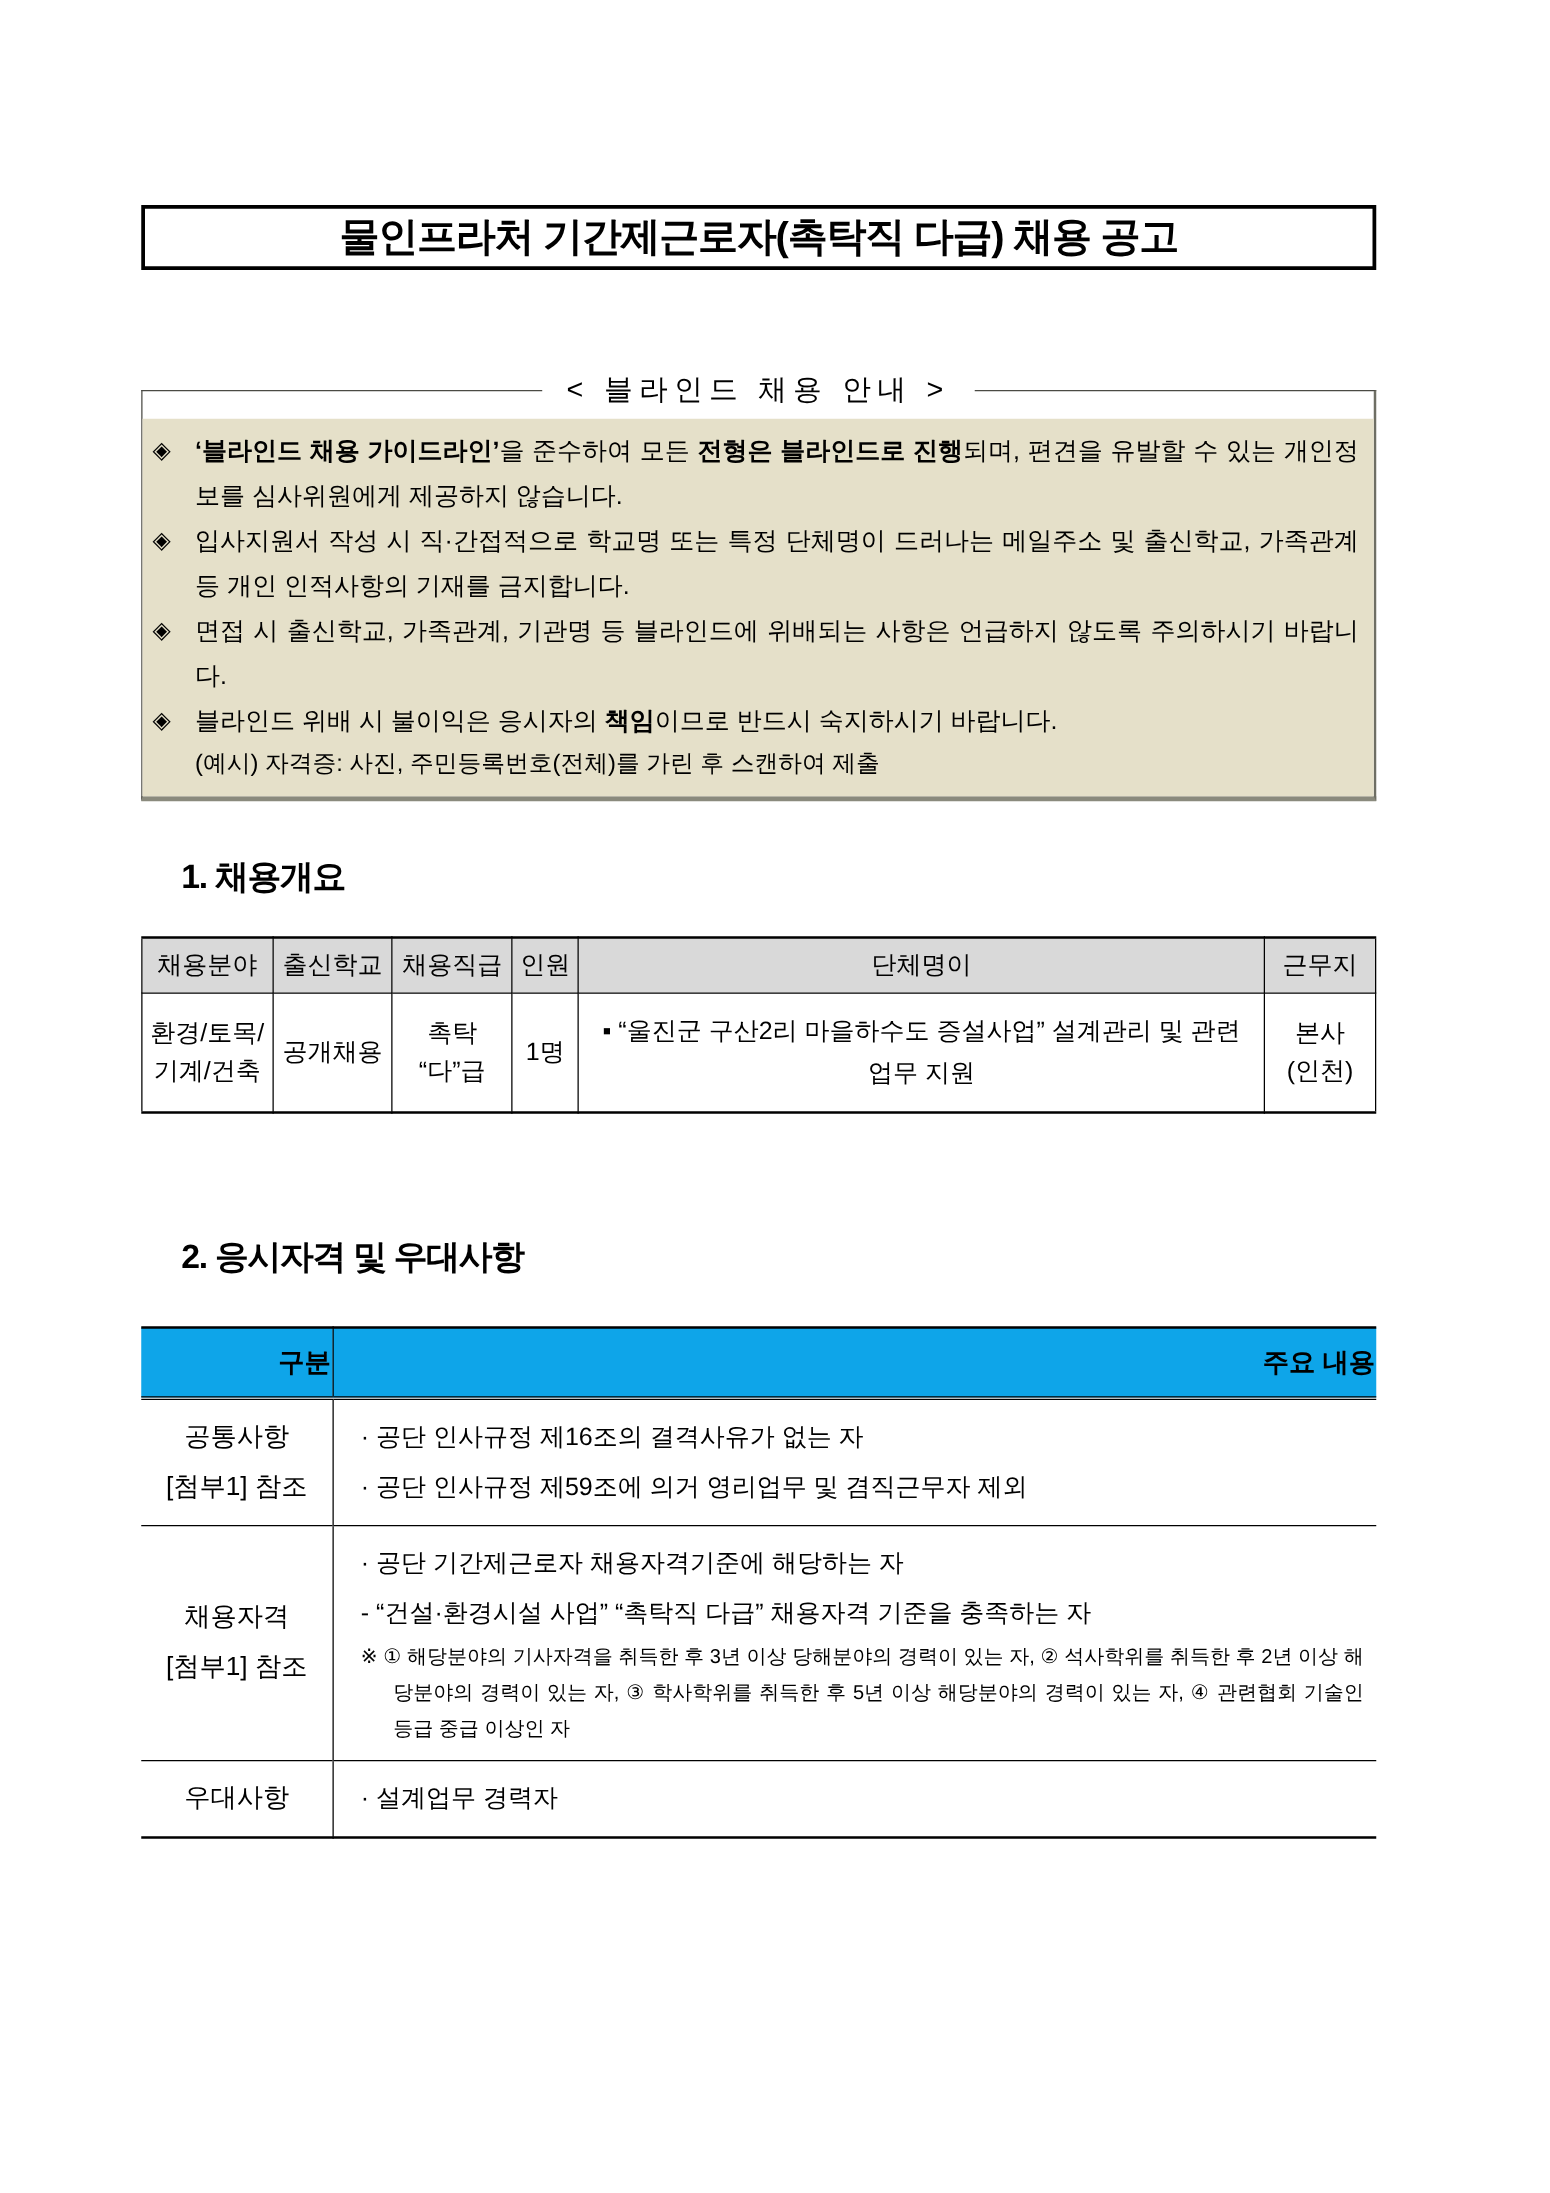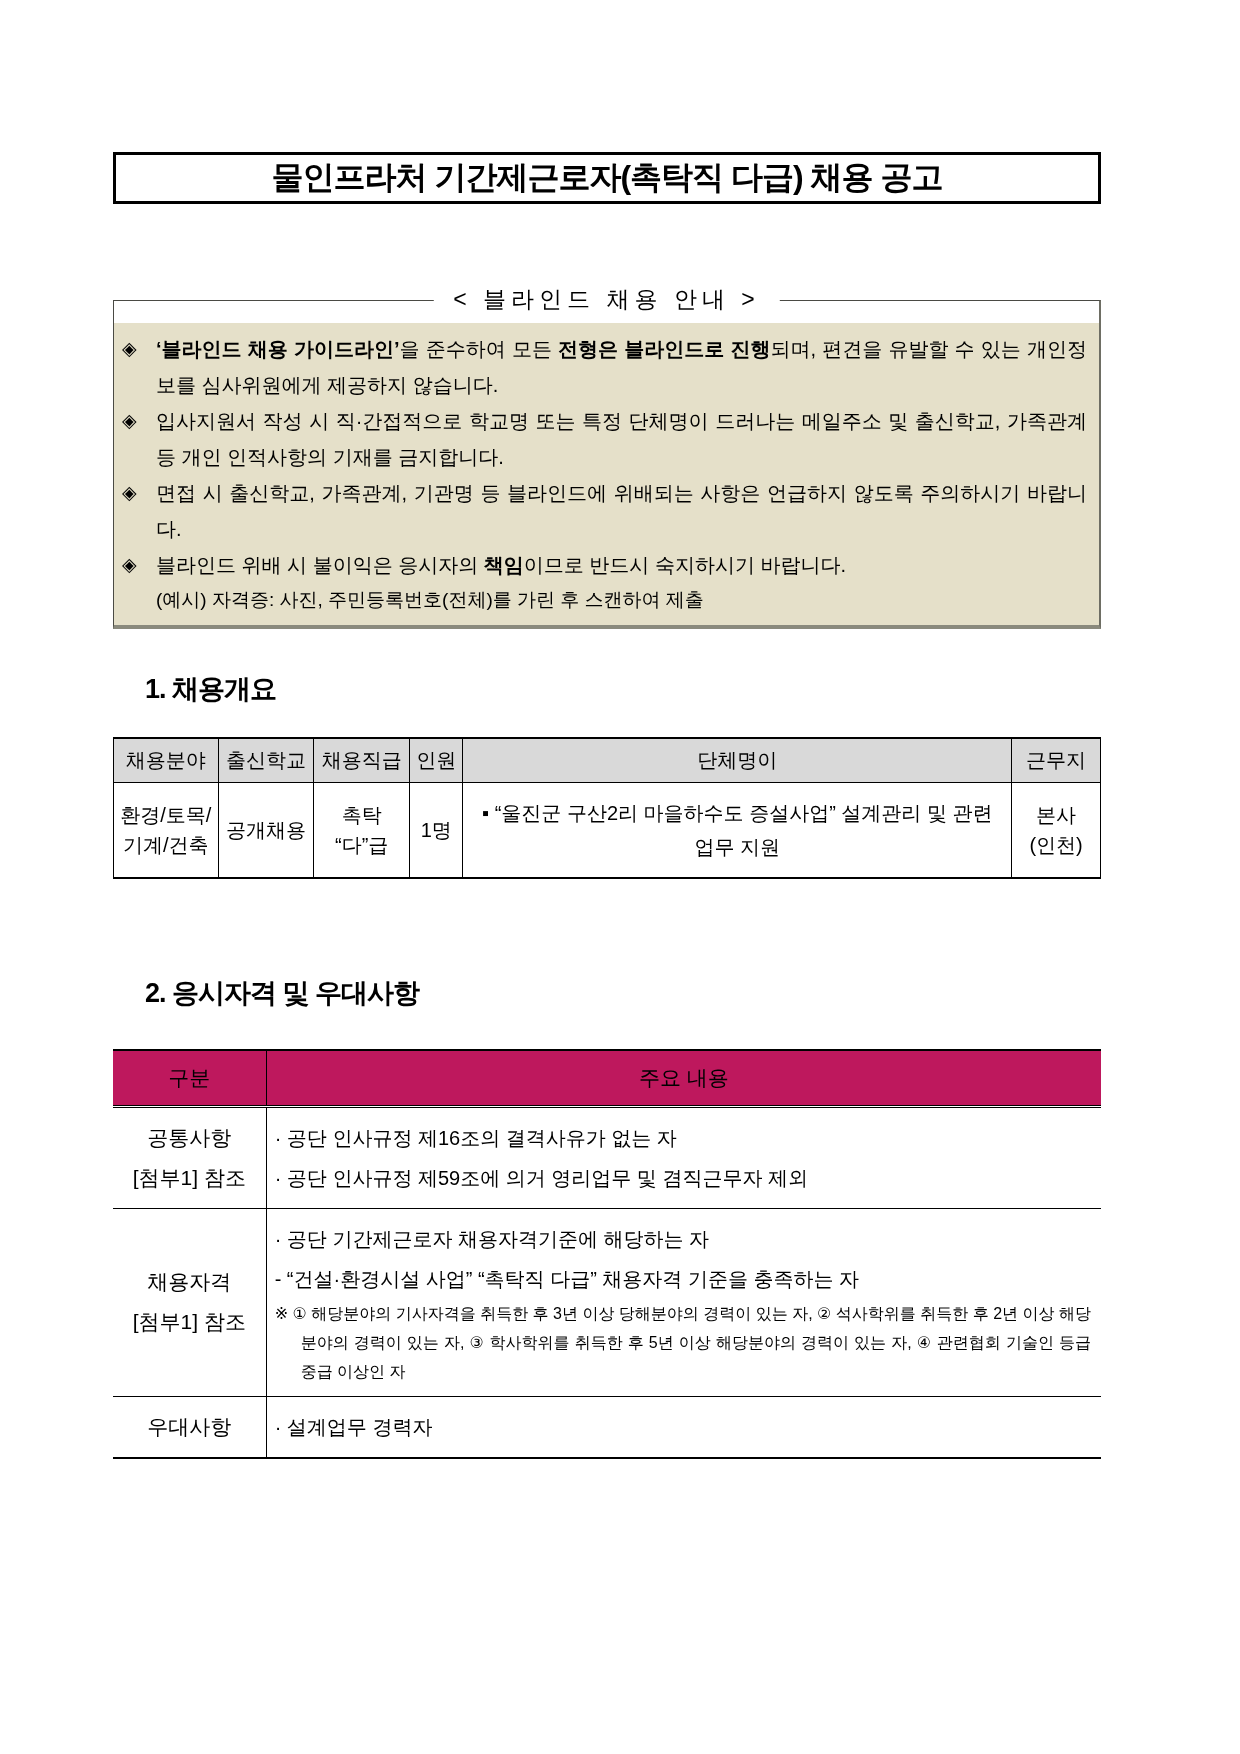--- a/index.html
+++ b/index.html
@@ -8,21 +8,21 @@
     width:1240px;
     height:1754px;
     background:#ffffff;
     font-family:"Liberation Sans","DejaVu Sans",sans-serif;
     color:#000;
     overflow:hidden;
   }
   .content{
     position:absolute;
     left:113px;
-    top:0;
+    top:12px;
     width:988px;
   }
 
   
   .title-box{
     margin-top:152px;
     border:3px solid #000;
     height:52px;
     box-sizing:border-box;
     display:flex;
@@ -117,37 +117,38 @@
   .table1 tr > *:last-child{border-right:1px solid #000;}
 
   
   .table2{margin-top:38px;border-top:2px solid #000;border-bottom:2px solid #000;}
   .table2 th,.table2 td{
     font-weight:400;
     vertical-align:middle;
     box-sizing:border-box;
   }
   .table2 thead th{
-    background:#be185d;
+    background:#0ea5e9;
     height:56px;
     font-size:21px;
-    text-align:center;
+    text-align:right;
     border-bottom:3px double #000;
+    font-weight:bold;
   }
   .table2 .col-divider{border-left:1px solid #000;}
   .table2 tbody tr{border-top:1px solid #000;}
   .table2 tbody tr:first-child{border-top:none;}
   .table2 td.cat-cell{
     text-align:center;
     font-size:21px;
     line-height:40px;
     padding:10px 2px;
   }
   .table2 td.content-cell{
-    padding:10px 10px 10px 8px;
+    padding:10px 10px 10px 22px;
     font-size:20px;
   }
   .content-line{line-height:40px;text-align:left;}
   .content-line.sm{
     font-size:16px;
     line-height:29px;
     padding-left:26px;
     text-indent:-26px;
     text-align:justify;
   }

